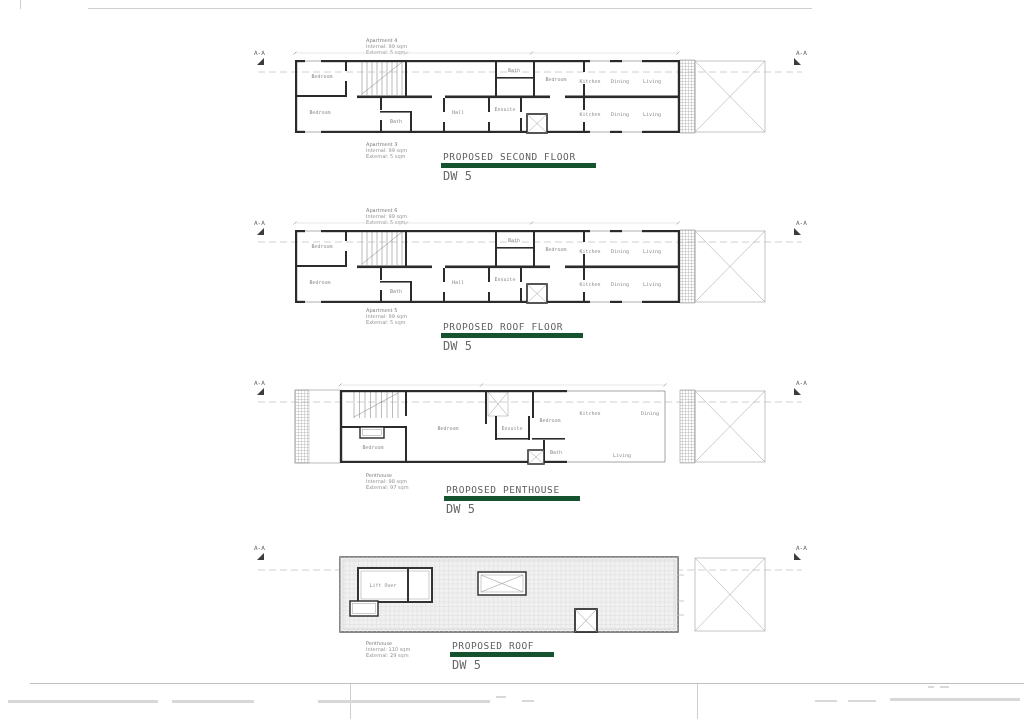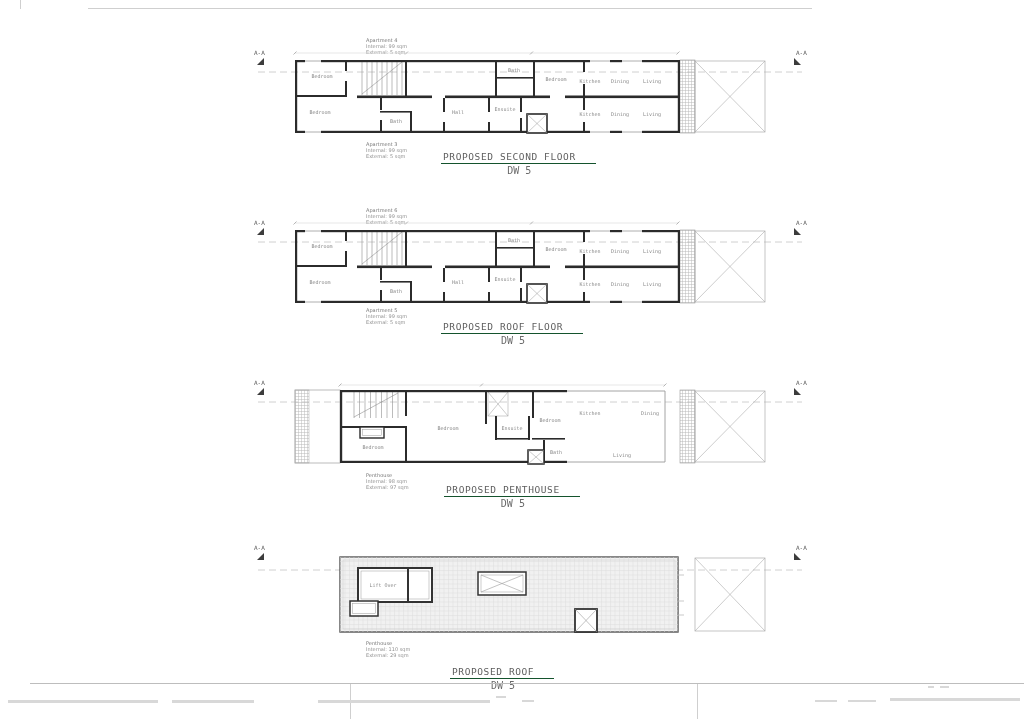--- a/index.html
+++ b/index.html
@@ -15,23 +15,23 @@
       transform:translate(-50%,-50%);white-space:nowrap;letter-spacing:0;}
   
   .mk{position:absolute;top:2px;color:#565656;font:6px/6px "DejaVu Sans Mono",monospace;}
   .mk .lbl{display:block;padding-left:2px;}
   .mk .tri{width:0;height:0;margin-top:2px;}
   .mk.left .tri{border-left:7px solid transparent;border-bottom:7px solid #3c3c3c;margin-left:5px;}
   .mk.right .tri{border-right:7px solid transparent;border-bottom:7px solid #3c3c3c;margin-left:0px;}
   .mk.left{left:2px;} .mk.right{left:544px;}
   
   .ptitle{position:absolute;font-family:"DejaVu Sans Mono",monospace;color:#5e5e5e;}
-  .ptitle .t{font-size:9.5px;letter-spacing:.6px;border-bottom:1px solid #14532d;
+  .ptitle .t{font-size:9.5px;letter-spacing:.6px;border-bottom:5px solid #14532d;
              padding:0 20px 1px 2px;display:inline-block;white-space:nowrap;}
-  .ptitle .s{font-size:10px;display:block;margin-top:1px;padding-left:2px;color:#6a6a6a;text-align:center;}
+  .ptitle .s{font-size:12px;display:block;margin-top:1px;padding-left:2px;color:#6a6a6a;}
   
   .note{position:absolute;width:72px;color:#929292;font-family:"DejaVu Sans",sans-serif;
         font-size:5px;line-height:6px;}
   .note span{display:block;white-space:nowrap;}
   .note .l1{color:#787878;}
   
   .tb-bar{position:absolute;background:#d8d8d8;}
 </style>
 </head>
 <body>
@@ -424,21 +424,21 @@
     </div>
     <span class="rl" style="left:133px;top:42px;">Lift Over</span>
   </div>
 
   <div class="note" style="left:366px;top:640px;">
     <span class="l1">Penthouse</span>
     <span>Internal: 110 sqm</span>
     <span>External: 29 sqm</span>
   </div>
 
-  <div class="ptitle" style="left:450px;top:660px;">
+  <div class="ptitle" style="left:450px;top:634px;">
     <span class="t">PROPOSED ROOF</span>
     <span class="s">DW 5</span>
   </div>
 
   <div>
     <div class="hline" style="left:30px;top:683px;width:994px;background:#bdbdbd;"></div>
     <div class="vline" style="left:350px;top:684px;height:35px;"></div>
     <div class="vline" style="left:697px;top:684px;height:35px;"></div>
     <div class="tb-bar" style="left:8px;top:700px;width:150px;height:3px;"></div>
     <div class="tb-bar" style="left:172px;top:700px;width:82px;height:3px;"></div>

